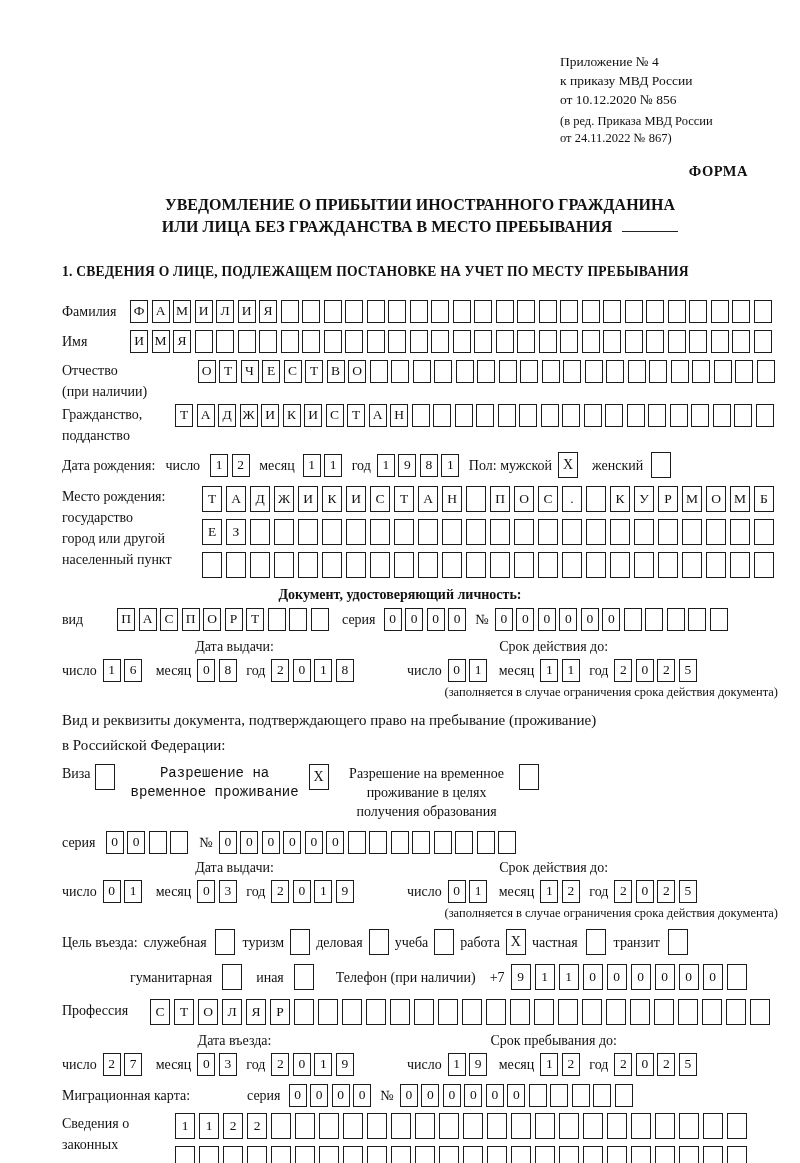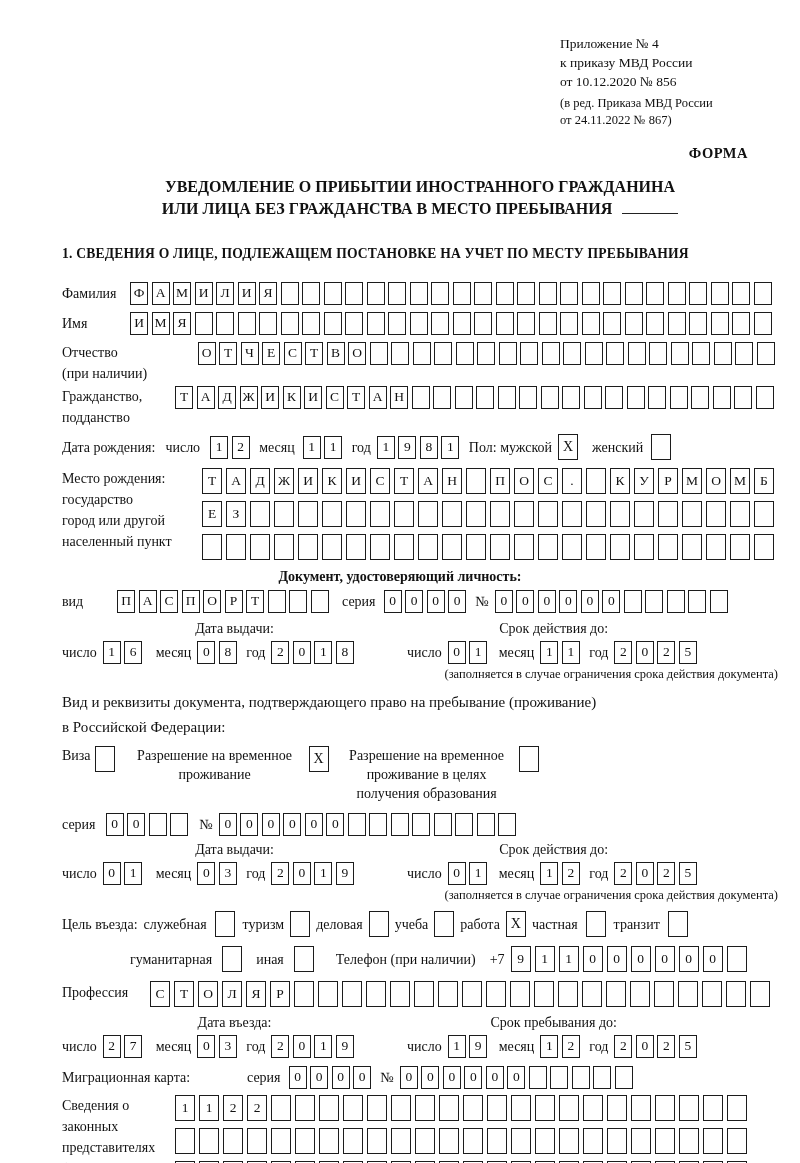--- a/index.html
+++ b/index.html
@@ -1,20 +1,20 @@
 <!DOCTYPE html>
 <html><head>
 <meta charset="utf-8">
 <style>
   html,body{margin:0;padding:0;background:#fff;}
   .page{
     position:relative;
     width:800px;height:1163px;
     box-sizing:border-box;
-    padding:34px 22px 10px 62px;
+    padding:52px 22px 10px 62px;
     background:#fff;
     color:#111;
     font-family:"Liberation Serif", serif;
     font-size:14px;
     overflow:hidden;
   }
   .hdr{margin-left:498px;line-height:19px;font-size:13.5px;}
   .hdr-note{margin-left:498px;line-height:17px;font-size:12.5px;margin-top:4px;}
   .forma{text-align:right;padding-right:30px;font-weight:bold;font-size:14.5px;margin-top:16px;letter-spacing:.5px;}
   .title{text-align:center;font-weight:bold;font-size:16px;line-height:22px;margin-top:14px;}
@@ -420,21 +420,21 @@
 
   <div class="intro">Вид и реквизиты документа, подтверждающего право на пребывание (проживание)</div>
   <div class="intro" style="margin-bottom:6px;">в Российской Федерации:</div>
 
   <div class="row" style="margin-bottom:10px;">
     <span class="opt mr14">
       <span class="txt lbl">Виза</span>
       <span class="cb" style="margin-left:4px;"></span>
     </span>
     <span class="opt mr14">
-      <span class="txt c" style="width:172px;">Разрешение на временное проживание</span>
+      <span class="txt c" style="width:172px;font-family:Liberation Mono, monospace;">Разрешение на временное проживание</span>
       <span class="cb" style="margin-left:8px;">X</span>
     </span>
     <span class="opt">
       <span class="txt c" style="width:168px;">Разрешение на временное проживание в целях получения образования</span>
       <span class="cb" style="margin-left:8px;"></span>
     </span>
   </div>
 
   <div class="row" style="margin-bottom:4px;align-items:center;">
     <span class="lbl mr10">серия</span>

